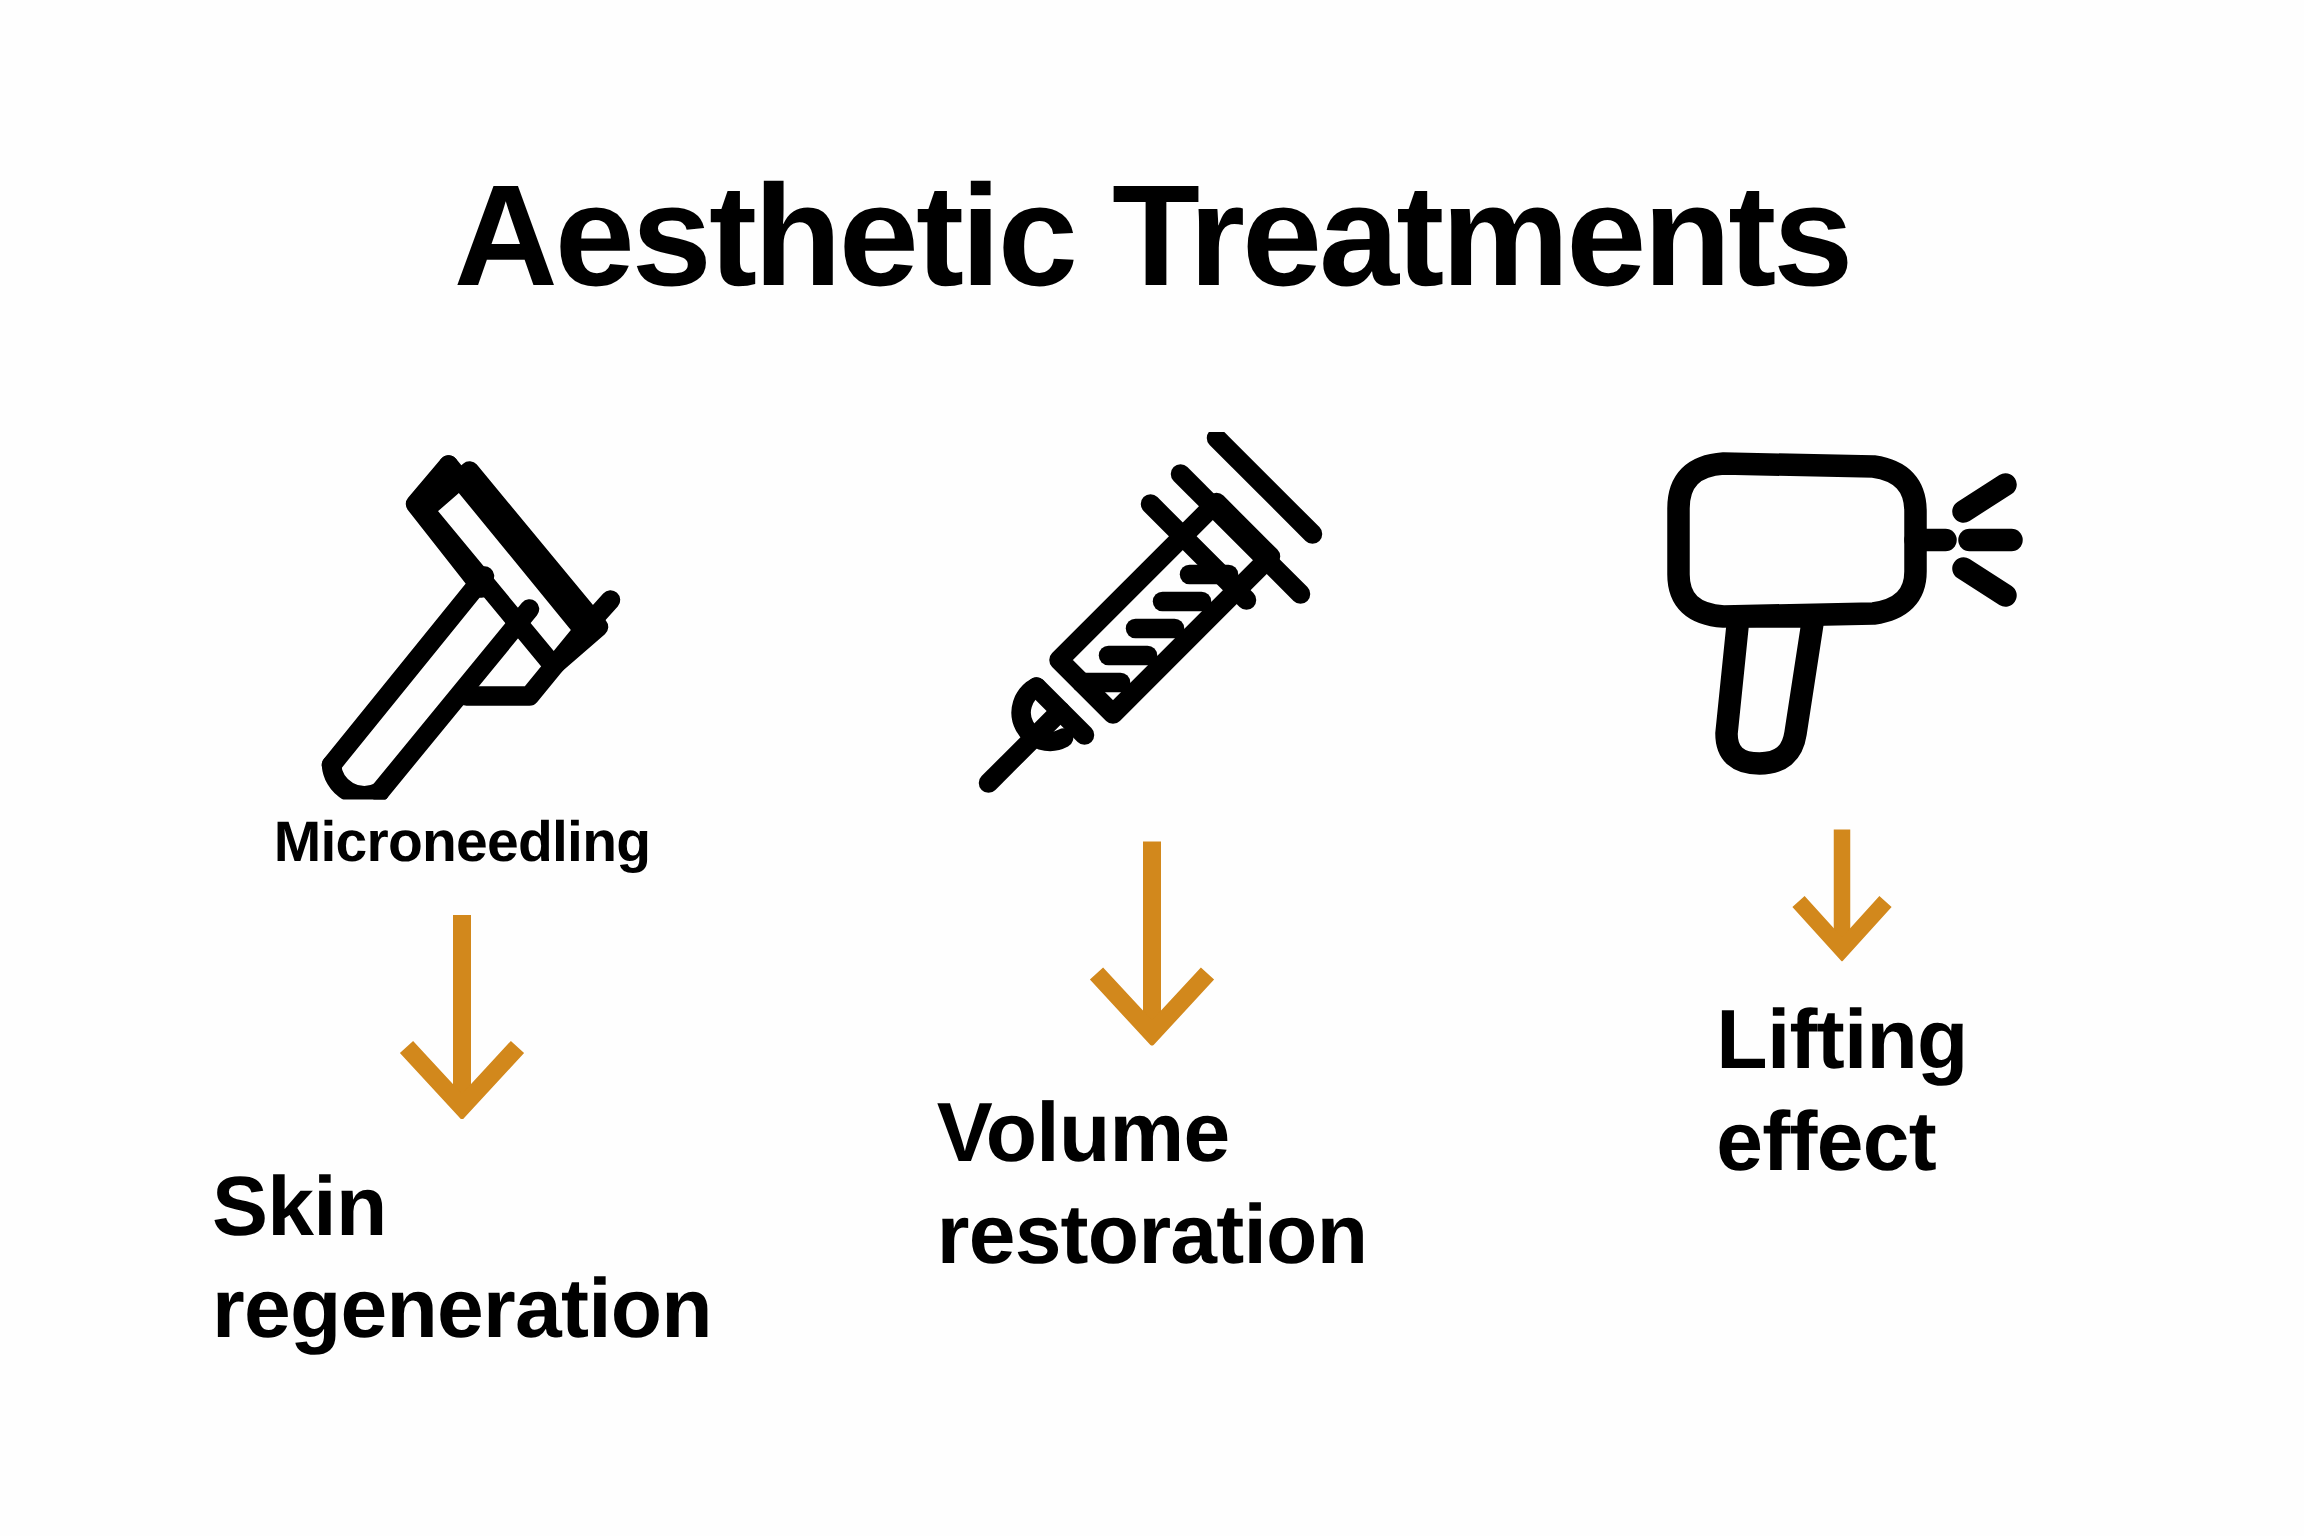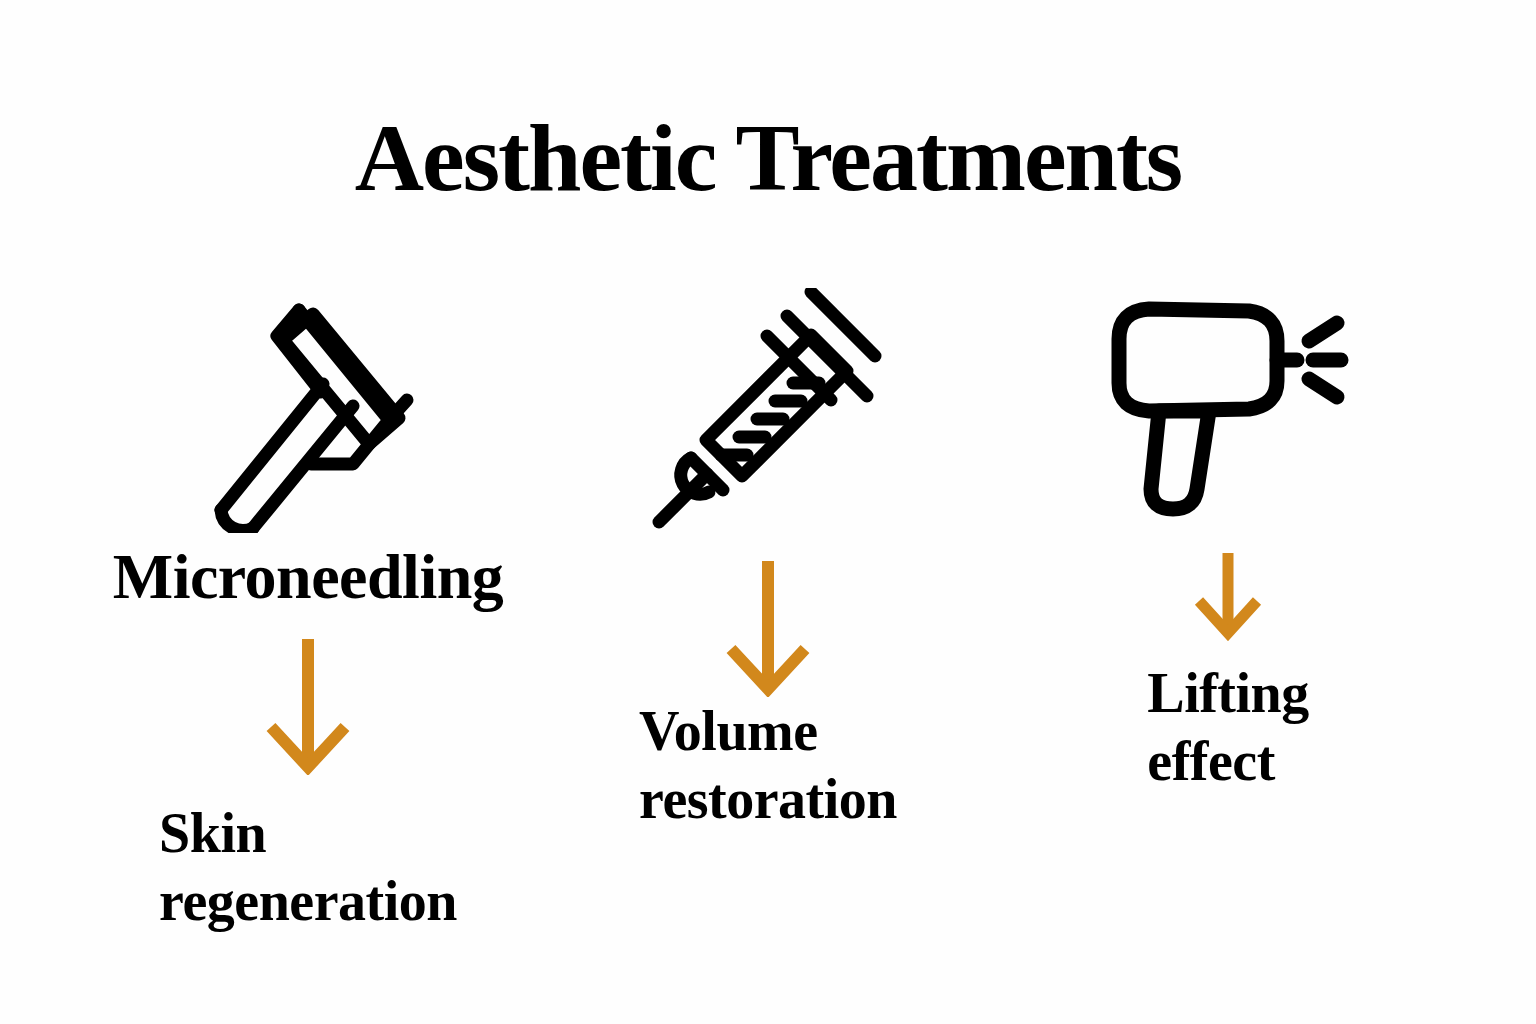--- a/index.html
+++ b/index.html
@@ -9,21 +9,20 @@
   }
   body {
     font-family: "Liberation Sans", sans-serif;
   }
   .canvas {
     position: relative;
     width: 1536px;
     height: 1024px;
     background: #fefefe;
     overflow: hidden;
-    font-family: Liberation Serif, serif;
   }
 
   
   .title {
     position: absolute;
     left: 0;
     top: 108px;
     width: 1536px;
     text-align: center;
     font-size: 96px;
@@ -59,21 +58,21 @@
     display: flex;
     align-items: center;
     justify-content: center;
   }
   .icon-slot svg {
     display: block;
   }
 
   .treatment-label {
     margin-top: 6px;
-    font-size: 64px;
+    font-size: 38px;
     font-weight: 700;
     color: #000000;
     text-align: center;
     line-height: 1.12;
     letter-spacing: -0.5px;
   }
 
   .arrow-slot {
     display: flex;
     align-items: flex-start;
@@ -87,21 +86,21 @@
     line-height: 1.22;
     letter-spacing: -0.5px;
   }
 
   
   .col-1 .arrow-slot { margin-top: 22px; height: 140px; }
   .col-2 .arrow-slot { margin-top: 22px; height: 140px; }
   .col-3 .arrow-slot { margin-top: 14px; height: 92px; }
 
   .col-1 .outcome-label { margin-top: 24px; }
-  .col-2 .outcome-label { }
+  .col-2 .outcome-label { margin-top: 24px; }
   .col-3 .outcome-label { margin-top: 18px; }
 
   .line-break { display: block; }
 </style>
 </head>
 <body>
 
 <div class="canvas">
 
   <div class="title">Aesthetic Treatments</div>

